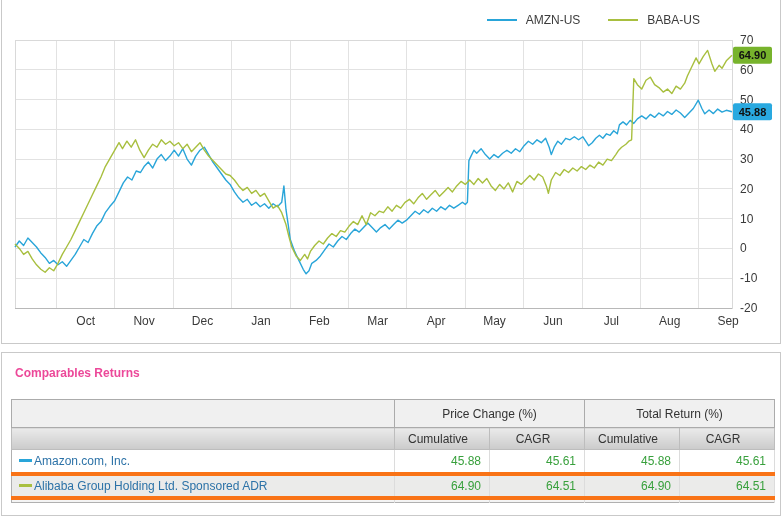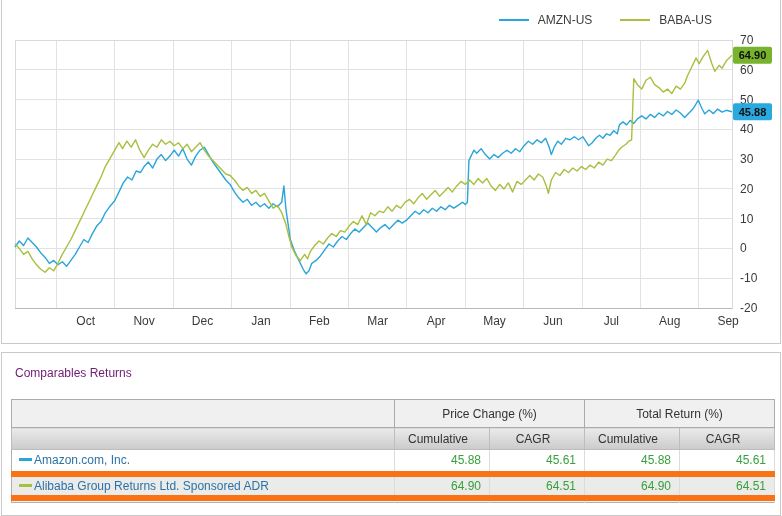--- a/index.html
+++ b/index.html
@@ -2,36 +2,36 @@
 <html><head>
 <meta charset="utf-8">
 <style>
   * { box-sizing: border-box; margin: 0; padding: 0; }
   html,body { width: 782px; height: 516px; background: #ffffff;
     font-family: "Liberation Sans", sans-serif; position: relative; overflow: hidden; }
   .panel { position: absolute; left: 1px; width: 780px; background: #fff;
     border: 1px solid #c9c9c9; }
   #chart-panel { top: -1px; height: 345px; }
   #table-panel { top: 352px; height: 164px; box-shadow: 0 1px 0 #eee; }
-  .legend { position: absolute; top: 13px; right: 68px; display: flex; gap: 28px;
+  .legend { position: absolute; top: 13px; right: 80px; display: flex; gap: 28px;
     align-items: center; font-size: 12px; color: #3c3c3c; }
   .legend-item { display: flex; align-items: center; gap: 9px; cursor: pointer; }
   .legend-swatch { width: 30px; height: 2px; display: inline-block; }
   #chart-svg { position: absolute; left: 0; top: 0; }
-  .table-title { padding: 13px 0 0 13px; font-size: 12px; font-weight: normal; color: #701a75; }
+  .table-title { padding: 13px 0 0 13px; font-size: 12px; font-weight: bold; color: #ec4899; }
   .cmp-table { position: absolute; left: 9px; top: 46px; width: 763px;
     border-collapse: collapse; font-size: 12px; table-layout: fixed;
     border: 1px solid #b0b0b0; }
   .group-row th { background: #f0f0f0; border: 1px solid #ababab; height: 28px;
     font-weight: normal; color: #333; text-align: center; }
   .sub-row th { background: linear-gradient(#eaeaea, #cbcbcb); height: 22px;
     font-weight: normal; color: #333; padding-right: 8px;
     border: 1px solid #bdbdbd; border-top: none; }
   .cmp-table td { height: 24px; border-right: 1px solid #dcdcdc;
-    border-bottom: 6px solid #f97316; background: #fff; }
+    border-bottom: 4px solid #f97316; background: #fff; }
   .cmp-table tr.alt td { background: #ebebea; }
   td.name { text-align: left; padding-left: 7px; color: #2c72a7; white-space: nowrap;
     overflow: hidden; }
   td.name .company-link { cursor: pointer; }
   td.val { text-align: right; padding-right: 8px; color: #38a03c; }
   .row-swatch { display: inline-block; width: 13px; height: 3px; margin-right: 2px;
     vertical-align: 3px; }
   tr.partial td { height: 5px; border-bottom: none; background: #f4f4f4; }
 </style>
 </head>
@@ -130,21 +130,21 @@
     </thead>
     <tbody id="cmp-body">
         <tr>
           <td class="name"><span class="row-swatch" style="background: rgb(41, 165, 217);"></span><span class="company-link">Amazon.com, Inc.</span></td>
           <td class="val">45.88</td>
           <td class="val">45.61</td>
           <td class="val">45.88</td>
           <td class="val">45.61</td>
         </tr>
         <tr class="alt">
-          <td class="name"><span class="row-swatch" style="background: rgb(168, 191, 63);"></span><span class="company-link">Alibaba Group Returns Ltd. Sponsored ADR</span></td>
+          <td class="name"><span class="row-swatch" style="background: rgb(168, 191, 63);"></span><span class="company-link">Alibaba Group Holding Ltd. Sponsored ADR</span></td>
           <td class="val">64.90</td>
           <td class="val">64.51</td>
           <td class="val">64.90</td>
           <td class="val">64.51</td>
         </tr>
         <tr class="partial">
           <td></td>
           <td></td>
           <td></td>
           <td></td>

